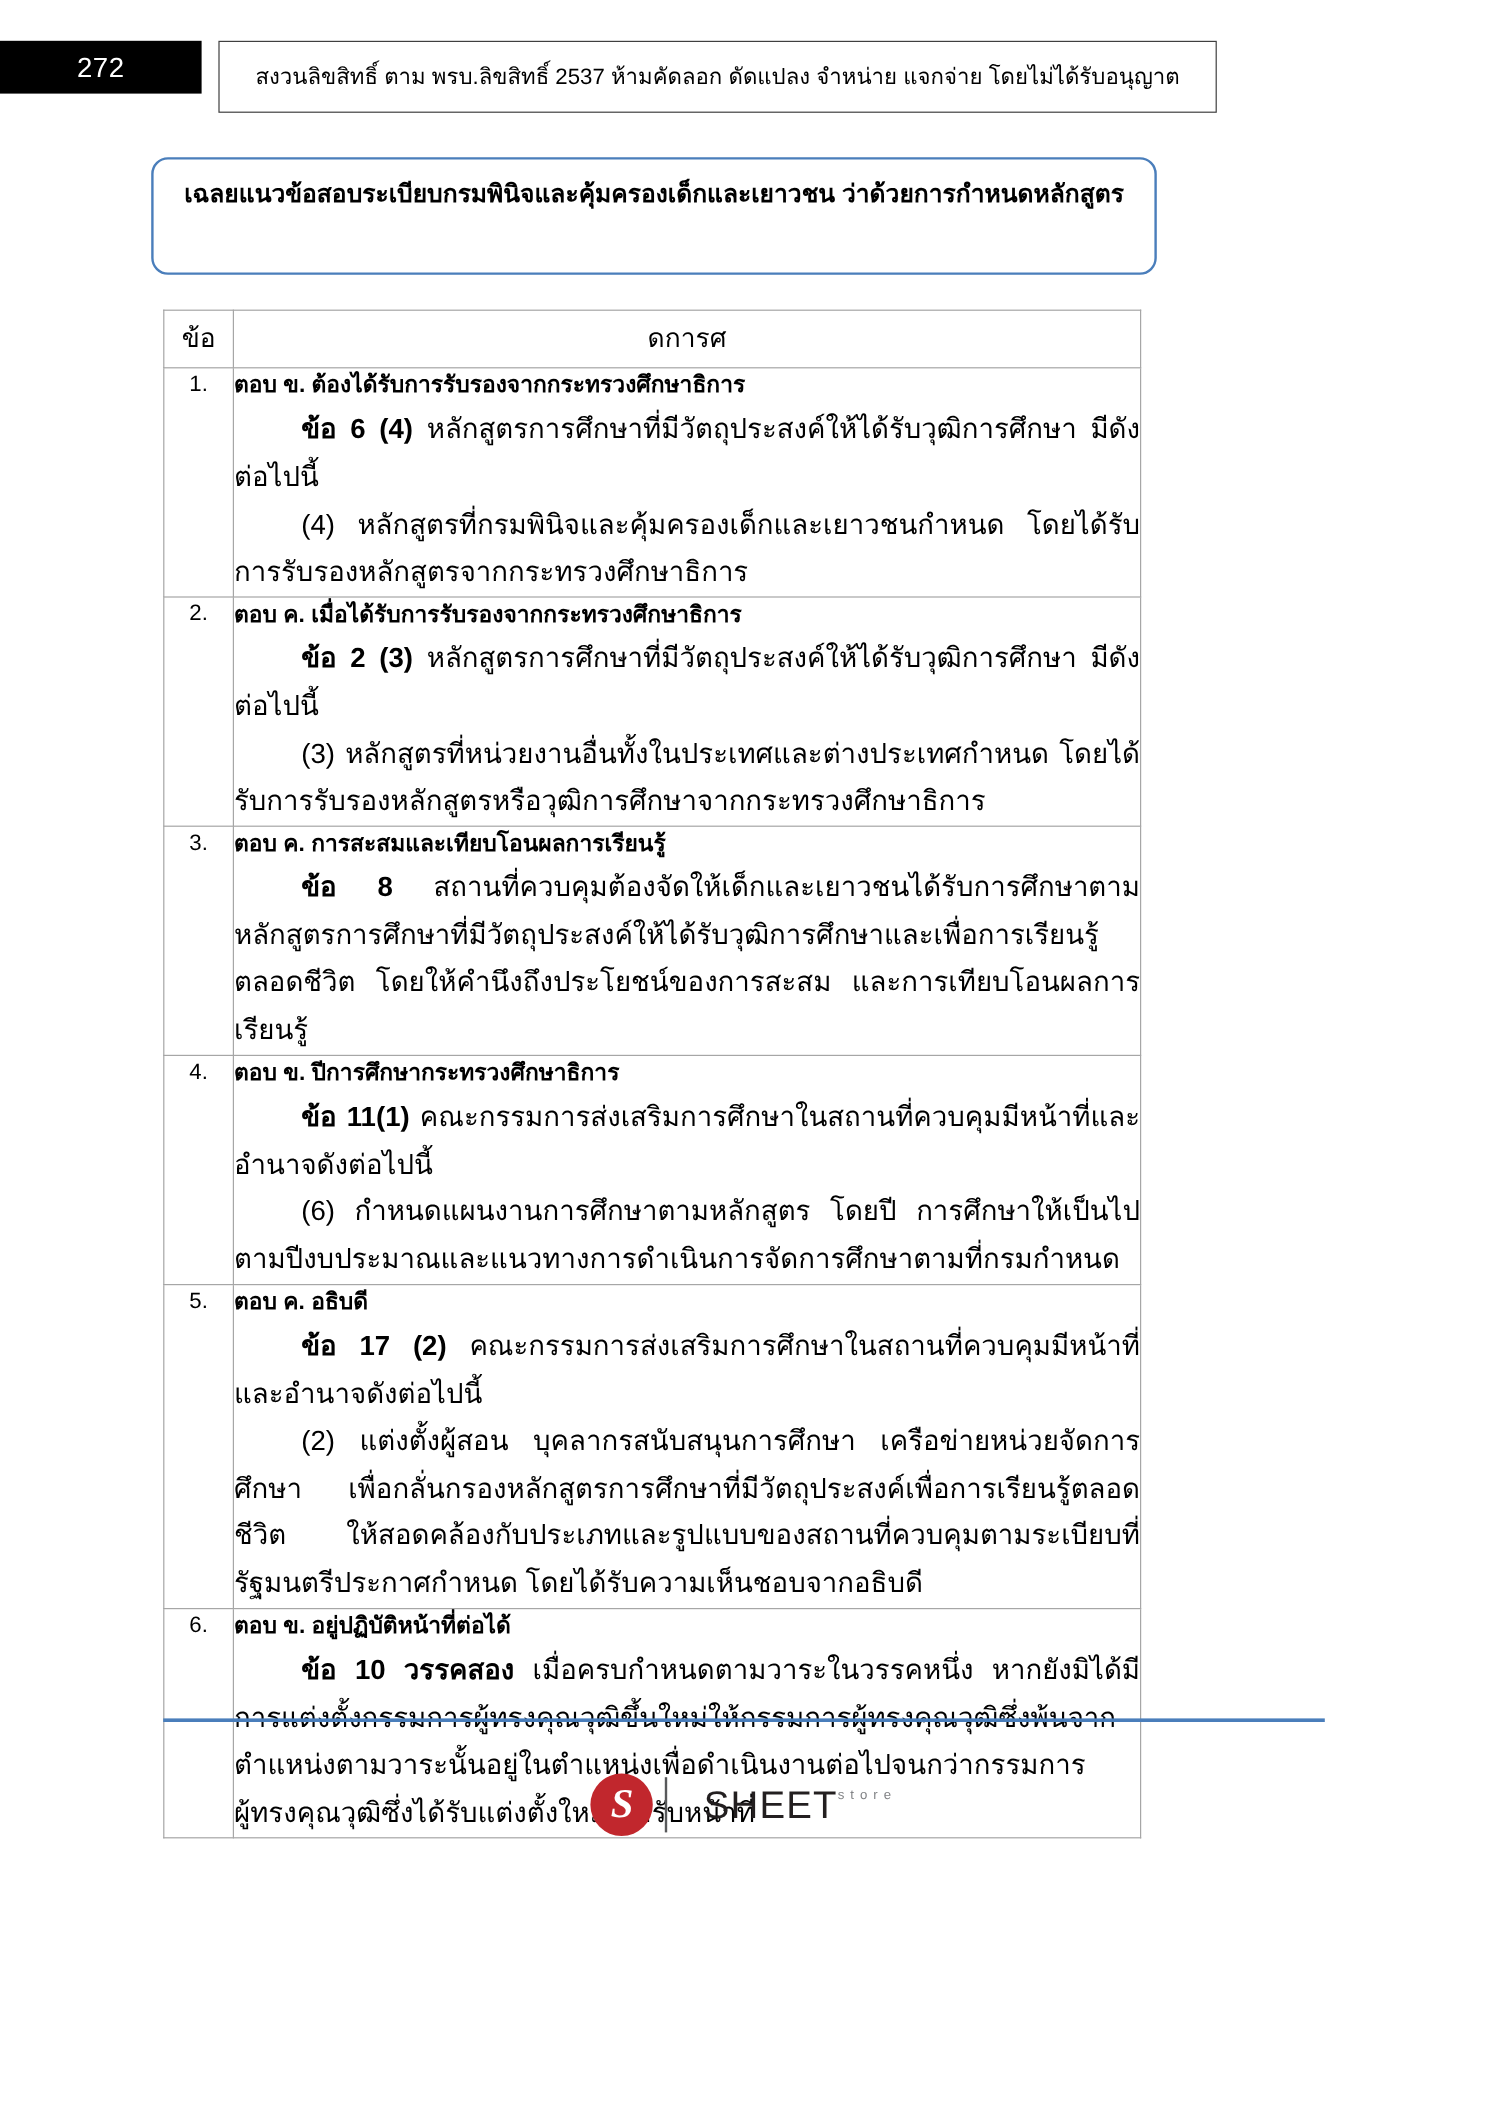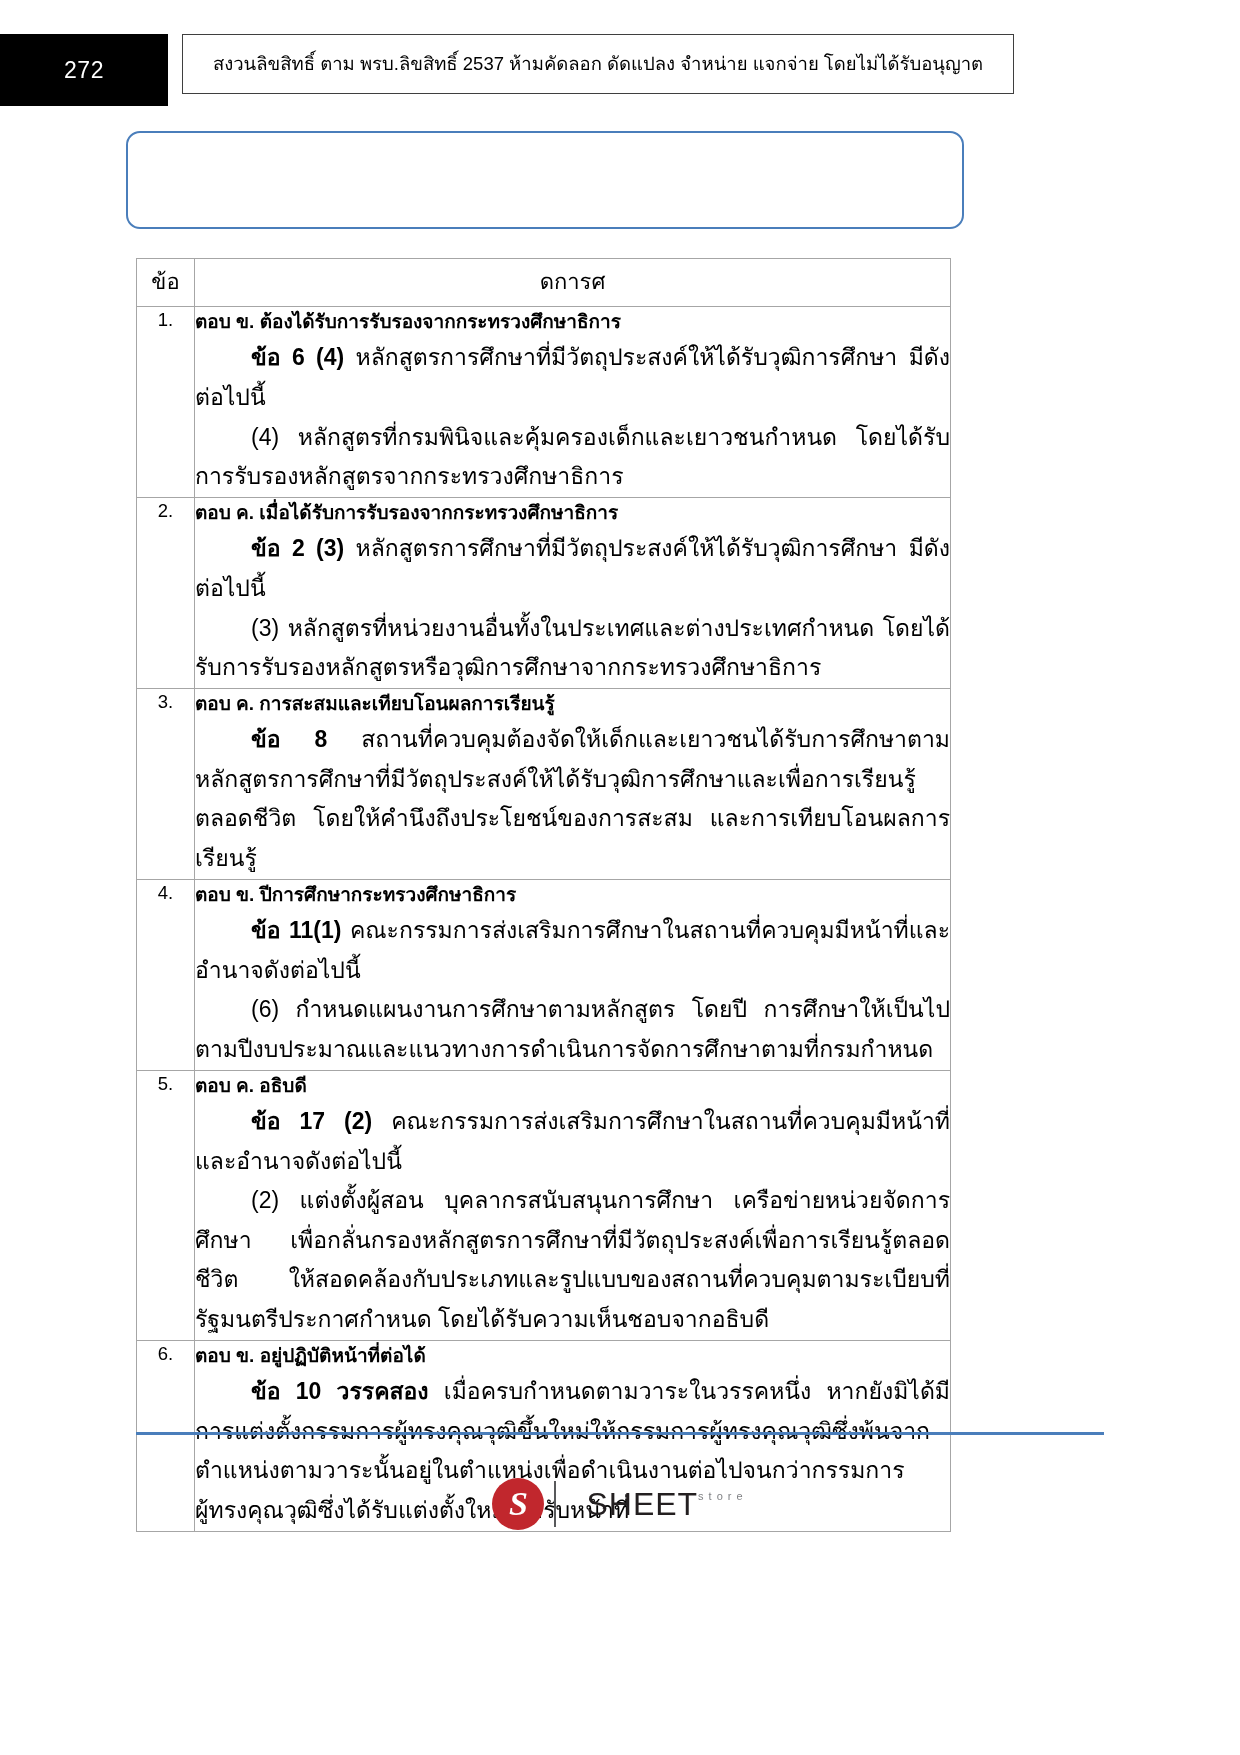--- a/index.html
+++ b/index.html
@@ -22,21 +22,21 @@
     top: 34px;
     left: 0;
     width: 1240px;
     height: 62px;
   }
   .page-number-box {
     position: absolute;
     left: 0;
     top: 0;
     width: 168px;
-    height: 72px;
+    height: 44px;
     background: #000000;
     color: #ffffff;
     display: flex;
     align-items: center;
     justify-content: center;
     font-size: 23px;
     letter-spacing: 0.5px;
   }
   .header-notice {
     position: absolute;
@@ -197,20 +197,21 @@
 <div class="page-header">
   <div class="page-number-box">
     <span>272</span>
   </div>
   <div class="header-notice">
     <span>สงวนลิขสิทธิ์ ตาม พรบ.ลิขสิทธิ์ 2537 ห้ามคัดลอก ดัดแปลง จำหน่าย แจกจ่าย โดยไม่ได้รับอนุญาต</span>
   </div>
 </div>
 
 <div class="title-box">
+  <div class="title-line">เฉลยแนวข้อสอบระเบียบกรมพินิจและคุ้มครองเด็กและเยาวชน ว่าด้วยการกำหนดหลักสูตร</div>
 </div>
 
 <table class="answer-table">
   <colgroup>
     <col class="col-no">
     <col class="col-ans">
   </colgroup>
   <thead>
     <tr>
       <th>ข้อ</th>

